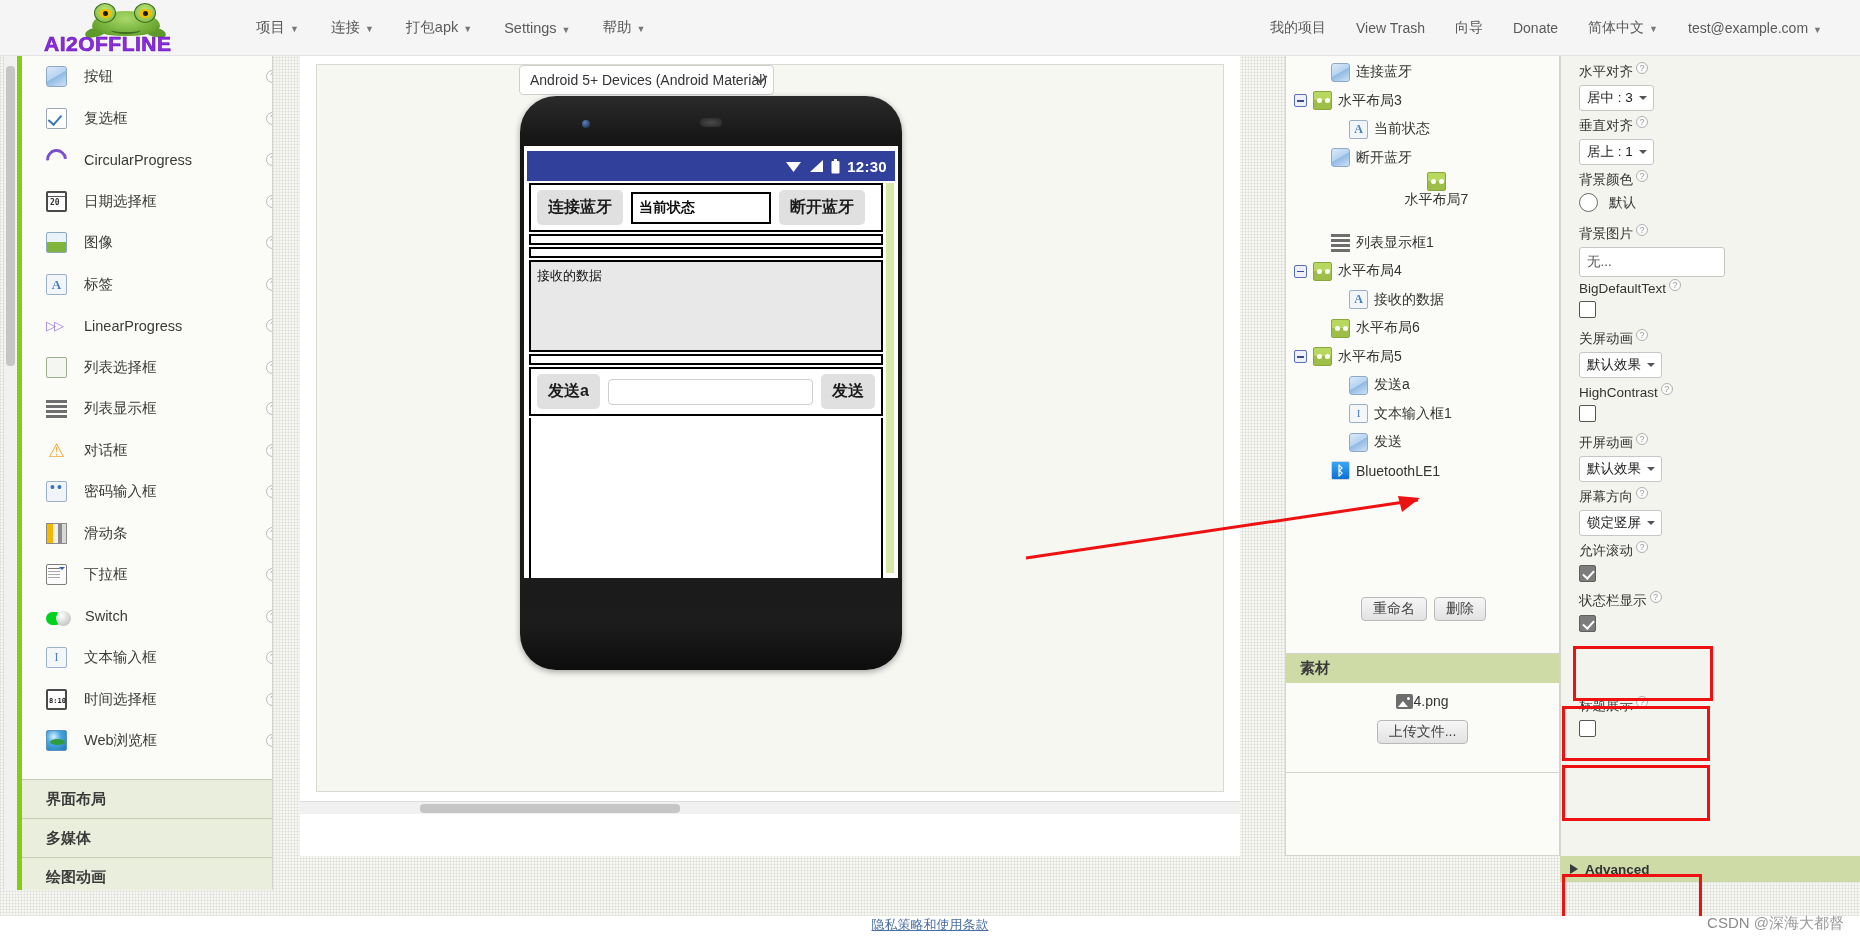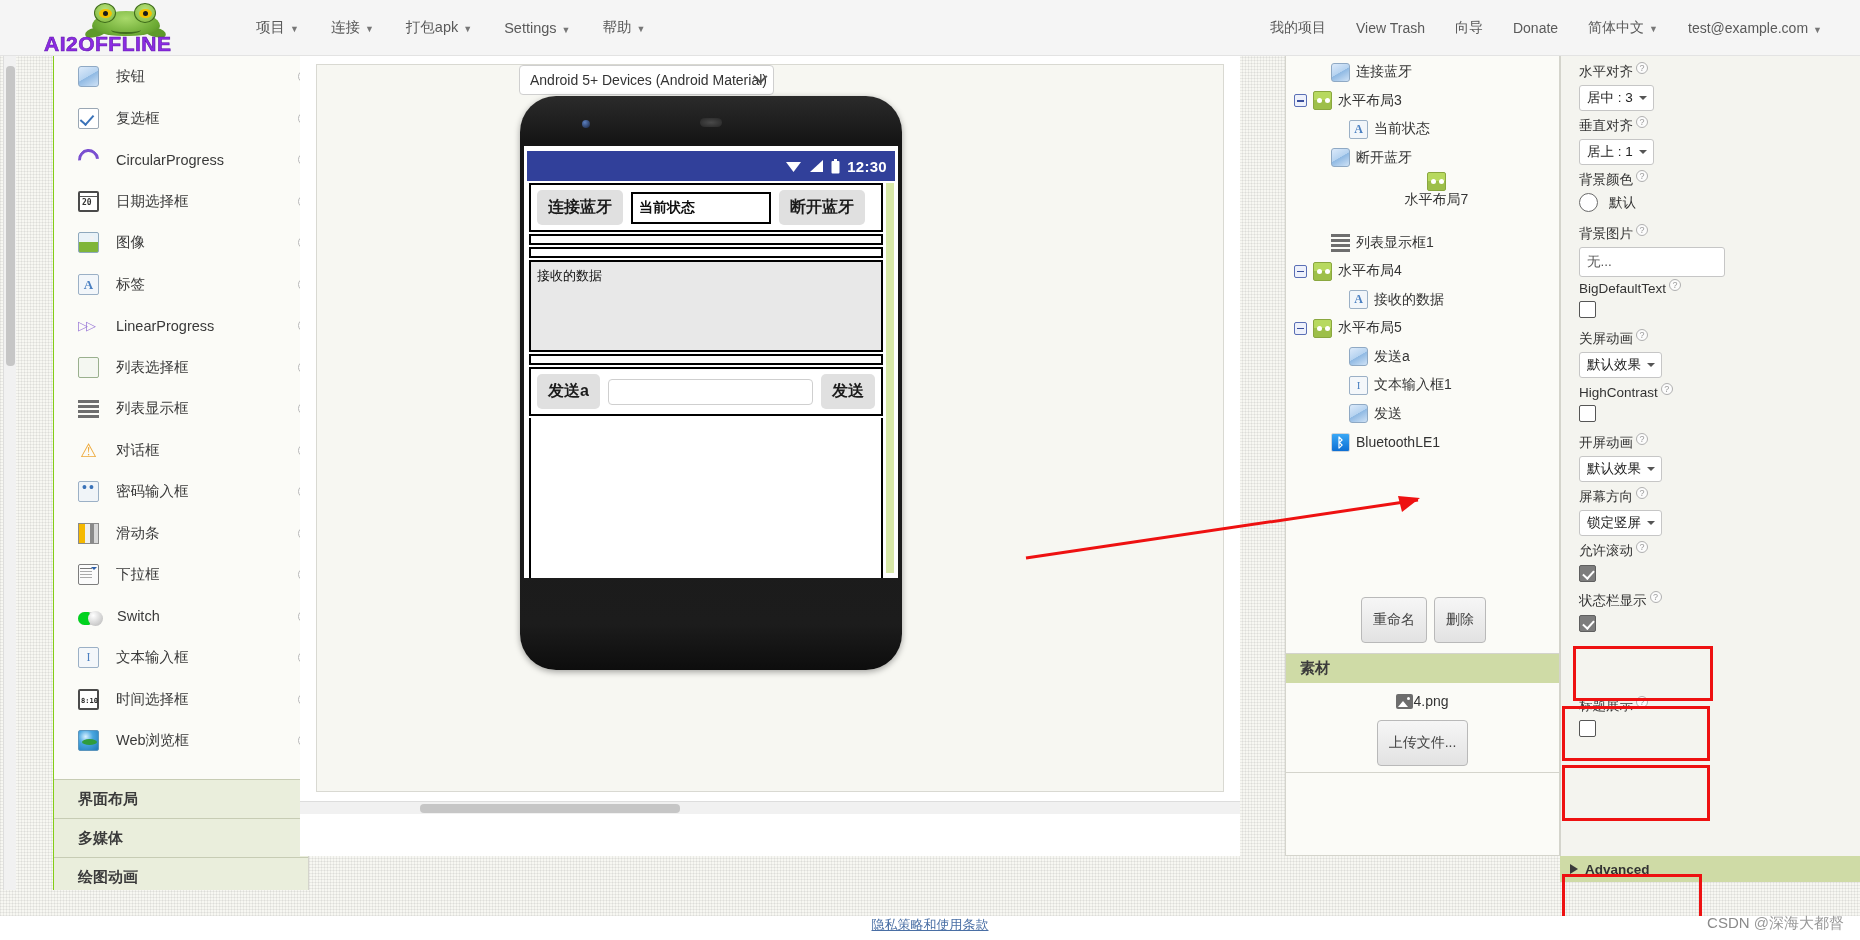--- a/index.html
+++ b/index.html
@@ -81,23 +81,22 @@
       repeating-linear-gradient(0deg, rgba(0,0,0,.055) 0 1px, transparent 1px 3px),
       repeating-linear-gradient(90deg, rgba(0,0,0,.055) 0 1px, transparent 1px 3px);
   }
   #bg-hatch { position:absolute; left:0; top:0; width:1860px; height:860px; }
 
   
   #palette {
     position:absolute; left:17px; top:0px; width:256px; height:834px;
     background:#fbfbf7;
     border-right:1px solid #d4d4cc;
-    border-left:1px solid #84cc16;
+    border-left:5px solid #84cc16;
     overflow:hidden;
-    margin-left:36px;
   }
   #palette-scroll { position:absolute; left:0; top:0; width:283px; height:723px; }
   .pal-item {
     height:41.5px; display:flex; align-items:center; padding-left:24px;
     cursor:pointer; position:relative;
   }
   .pal-icon {
     width:21px; height:21px; margin-right:17px; flex:0 0 auto; position:relative;
   }
   .pal-label { font-size:14.5px; color:#3a3a3a; white-space:nowrap; }
@@ -238,21 +237,21 @@
   .ic-listview{display:flex;flex-direction:column;justify-content:center;gap:2px;}
   .ic-listview i{display:block;height:3px;background:#6e6e6e;}
   .ic-textbox{background:#f4f7fa;border:1px solid #9bb0c6;border-radius:2px;color:#4a7fc1;font-size:11px;text-align:center;line-height:17px;font-family:"Liberation Serif",serif;}
   .ic-ble{background:linear-gradient(180deg,#39a7f5,#0d6fd4);border:1px solid #cfd6dd;border-radius:2px;color:#fff;font-size:13px;text-align:center;line-height:17px;font-weight:bold;}
   #tree-actions {
     position:absolute; left:0; top:541px; width:275px;
     display:flex; justify-content:center; gap:7px;
   }
   .sm-btn {
     background:linear-gradient(180deg,#f6f6f6,#e2e2e2); border:1px solid #b9b9b9;
-    border-radius:4px; font-size:14px; color:#444; padding:13px 11px; cursor:pointer;
+    border-radius:4px; font-size:14px; color:#444; padding:2px 11px; cursor:pointer;
   }
   #assets-panel {
     position:absolute; left:1285px; top:597px; width:275px; height:120px;
     background:#fbfbf7; border:1px solid #d4d4cc;
   }
   #assets-head {
     height:29px; background:#cfdba6; display:flex; align-items:center;
     padding-left:14px; font-size:15px; font-weight:bold; color:#3b3b3b;
   }
   #assets-body { padding:10px 0 0 0; text-align:center; }
@@ -571,20 +570,25 @@
         <div class="tree-row" style="padding-left: 8px;">
           <span class="tw-toggle"></span>
           <span class="t-icon ic-hlayout" style="margin-left: 6px;"></span>
           <span>水平布局4</span>
         </div>
         <div class="tree-row" style="padding-left: 44px;">
           <span class="tw-spacer"></span>
           <span class="t-icon ic-label" style="margin-left: 6px;">A</span>
           <span>接收的数据</span>
         </div>
+        <div class="tree-row" style="padding-left: 26px;">
+          <span class="tw-spacer"></span>
+          <span class="t-icon ic-hlayout" style="margin-left: 6px;"></span>
+          <span>水平布局6</span>
+        </div>
         <div class="tree-row" style="padding-left: 8px;">
           <span class="tw-toggle"></span>
           <span class="t-icon ic-hlayout" style="margin-left: 6px;"></span>
           <span>水平布局5</span>
         </div>
         <div class="tree-row" style="padding-left: 44px;">
           <span class="tw-spacer"></span>
           <span class="t-icon ic-button" style="margin-left: 6px;"></span>
           <span>发送a</span>
         </div>

